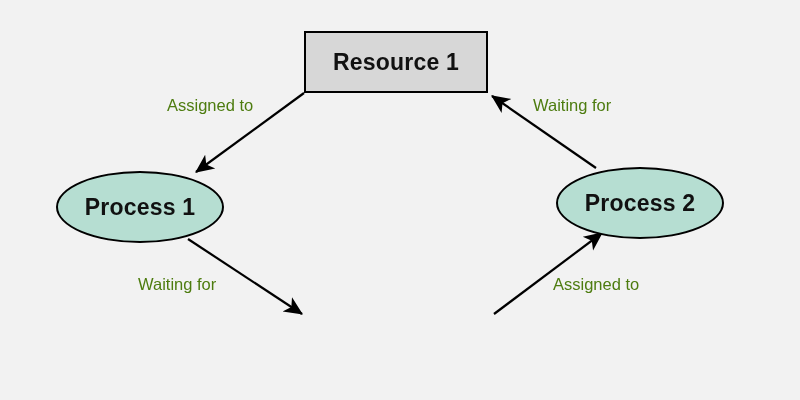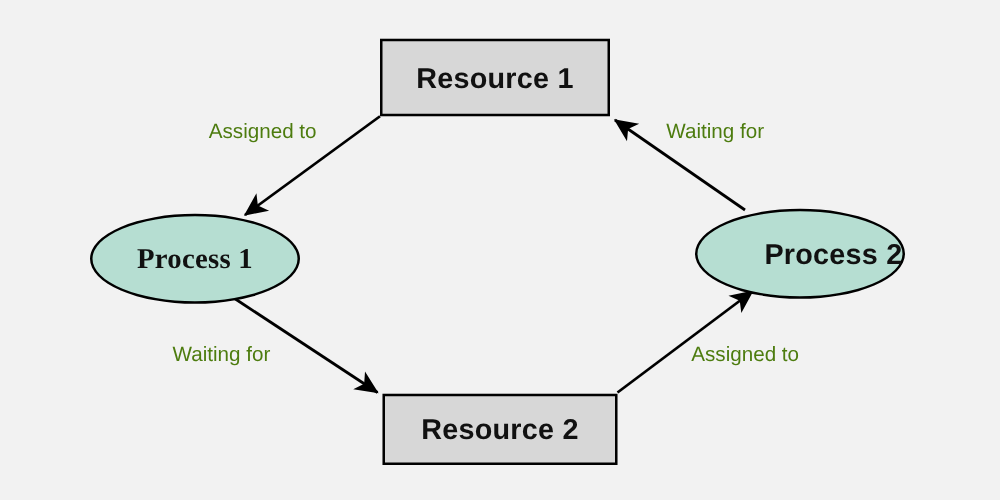--- a/index.html
+++ b/index.html
@@ -70,32 +70,30 @@
     justify-content: center;
   }
   .process-node .node-label {
     font-size: 23px;
     font-weight: 600;
     color: #111111;
     letter-spacing: 0.2px;
     white-space: nowrap;
   }
   #process-1 {
-    left: 72px;
+    left: 56px;
     top: 171px;
     width: 168px;
     height: 72px;
-    font-family: Liberation Serif, serif;
   }
   #process-2 {
     left: 556px;
     top: 167px;
     width: 168px;
     height: 72px;
-    justify-content: flex-end;
   }
 
   
   .edge-label {
     position: absolute;
     font-size: 16.5px;
     color: #4d7c0f;
     white-space: nowrap;
   }
   #edge-label-assigned-to-p1 { left: 167px; top: 96px; }
@@ -121,23 +119,20 @@
 
     <line x1="188" y1="239" x2="302" y2="314" stroke="#000000" stroke-width="2.2" marker-end="url(#arrowhead)"></line>
 
     <line x1="494" y1="314" x2="602" y2="233" stroke="#000000" stroke-width="2.2" marker-end="url(#arrowhead)"></line>
   </svg>
 
   <div id="resource-1" class="resource-node">
     <span class="node-label">Resource 1</span>
   </div>
 
-  <div id="resource-2" class="resource-node">
-    <span class="node-label">Resource 2</span>
-  </div>
 
   <div id="process-1" class="process-node">
     <span class="node-label">Process 1</span>
   </div>
 
   <div id="process-2" class="process-node">
     <span class="node-label">Process 2</span>
   </div>
 
   <span id="edge-label-assigned-to-p1" class="edge-label">Assigned to</span>

